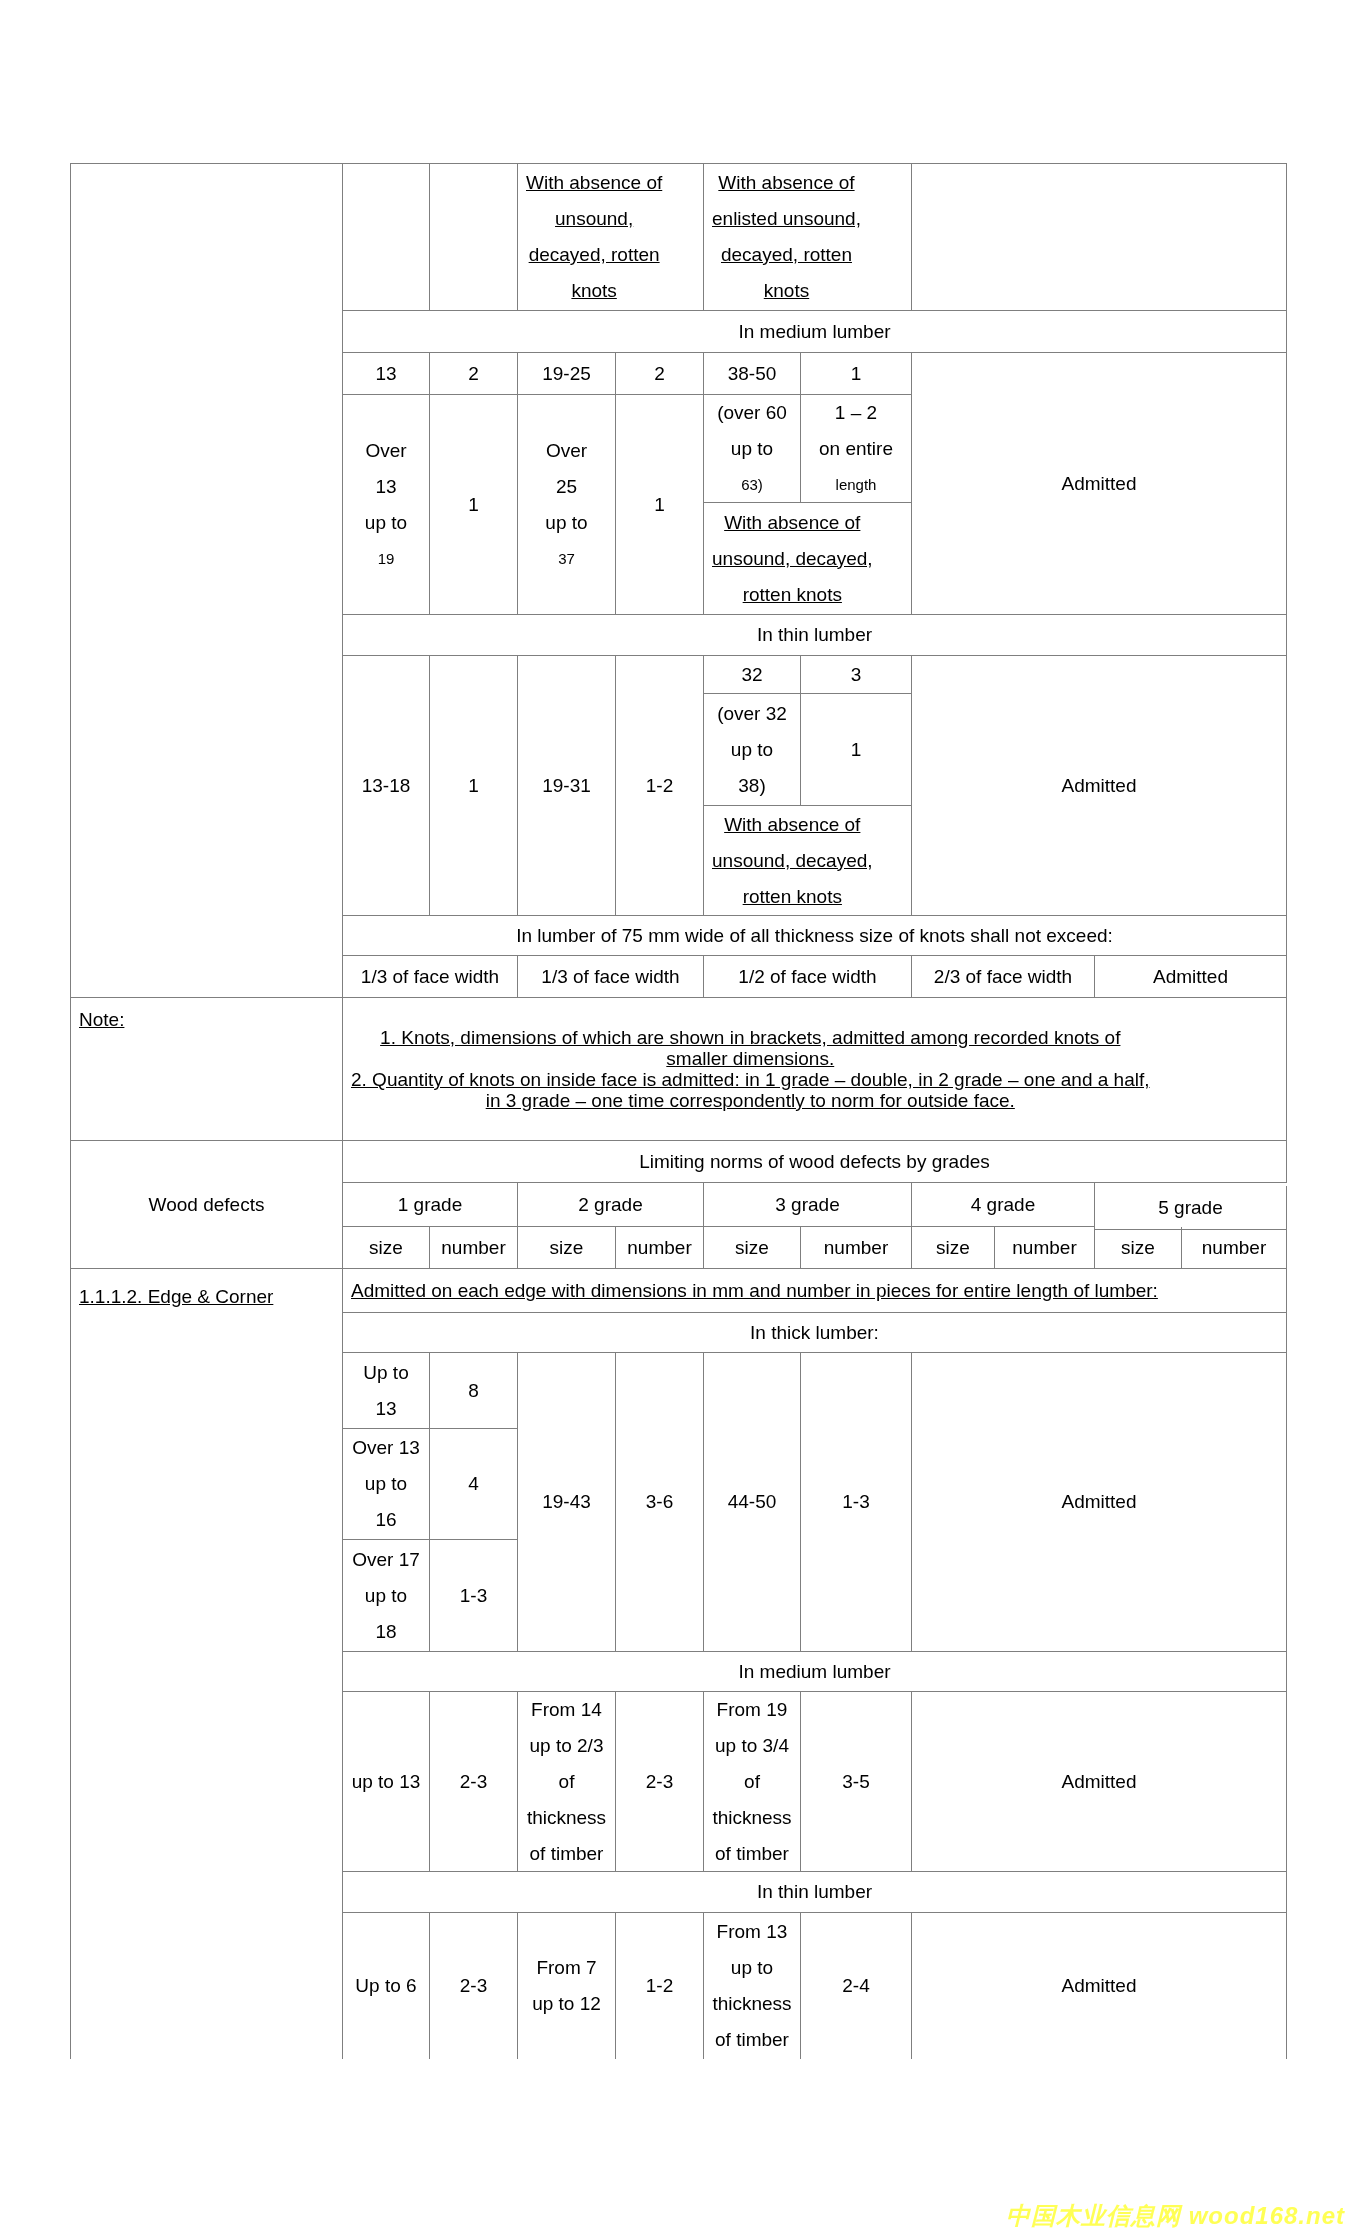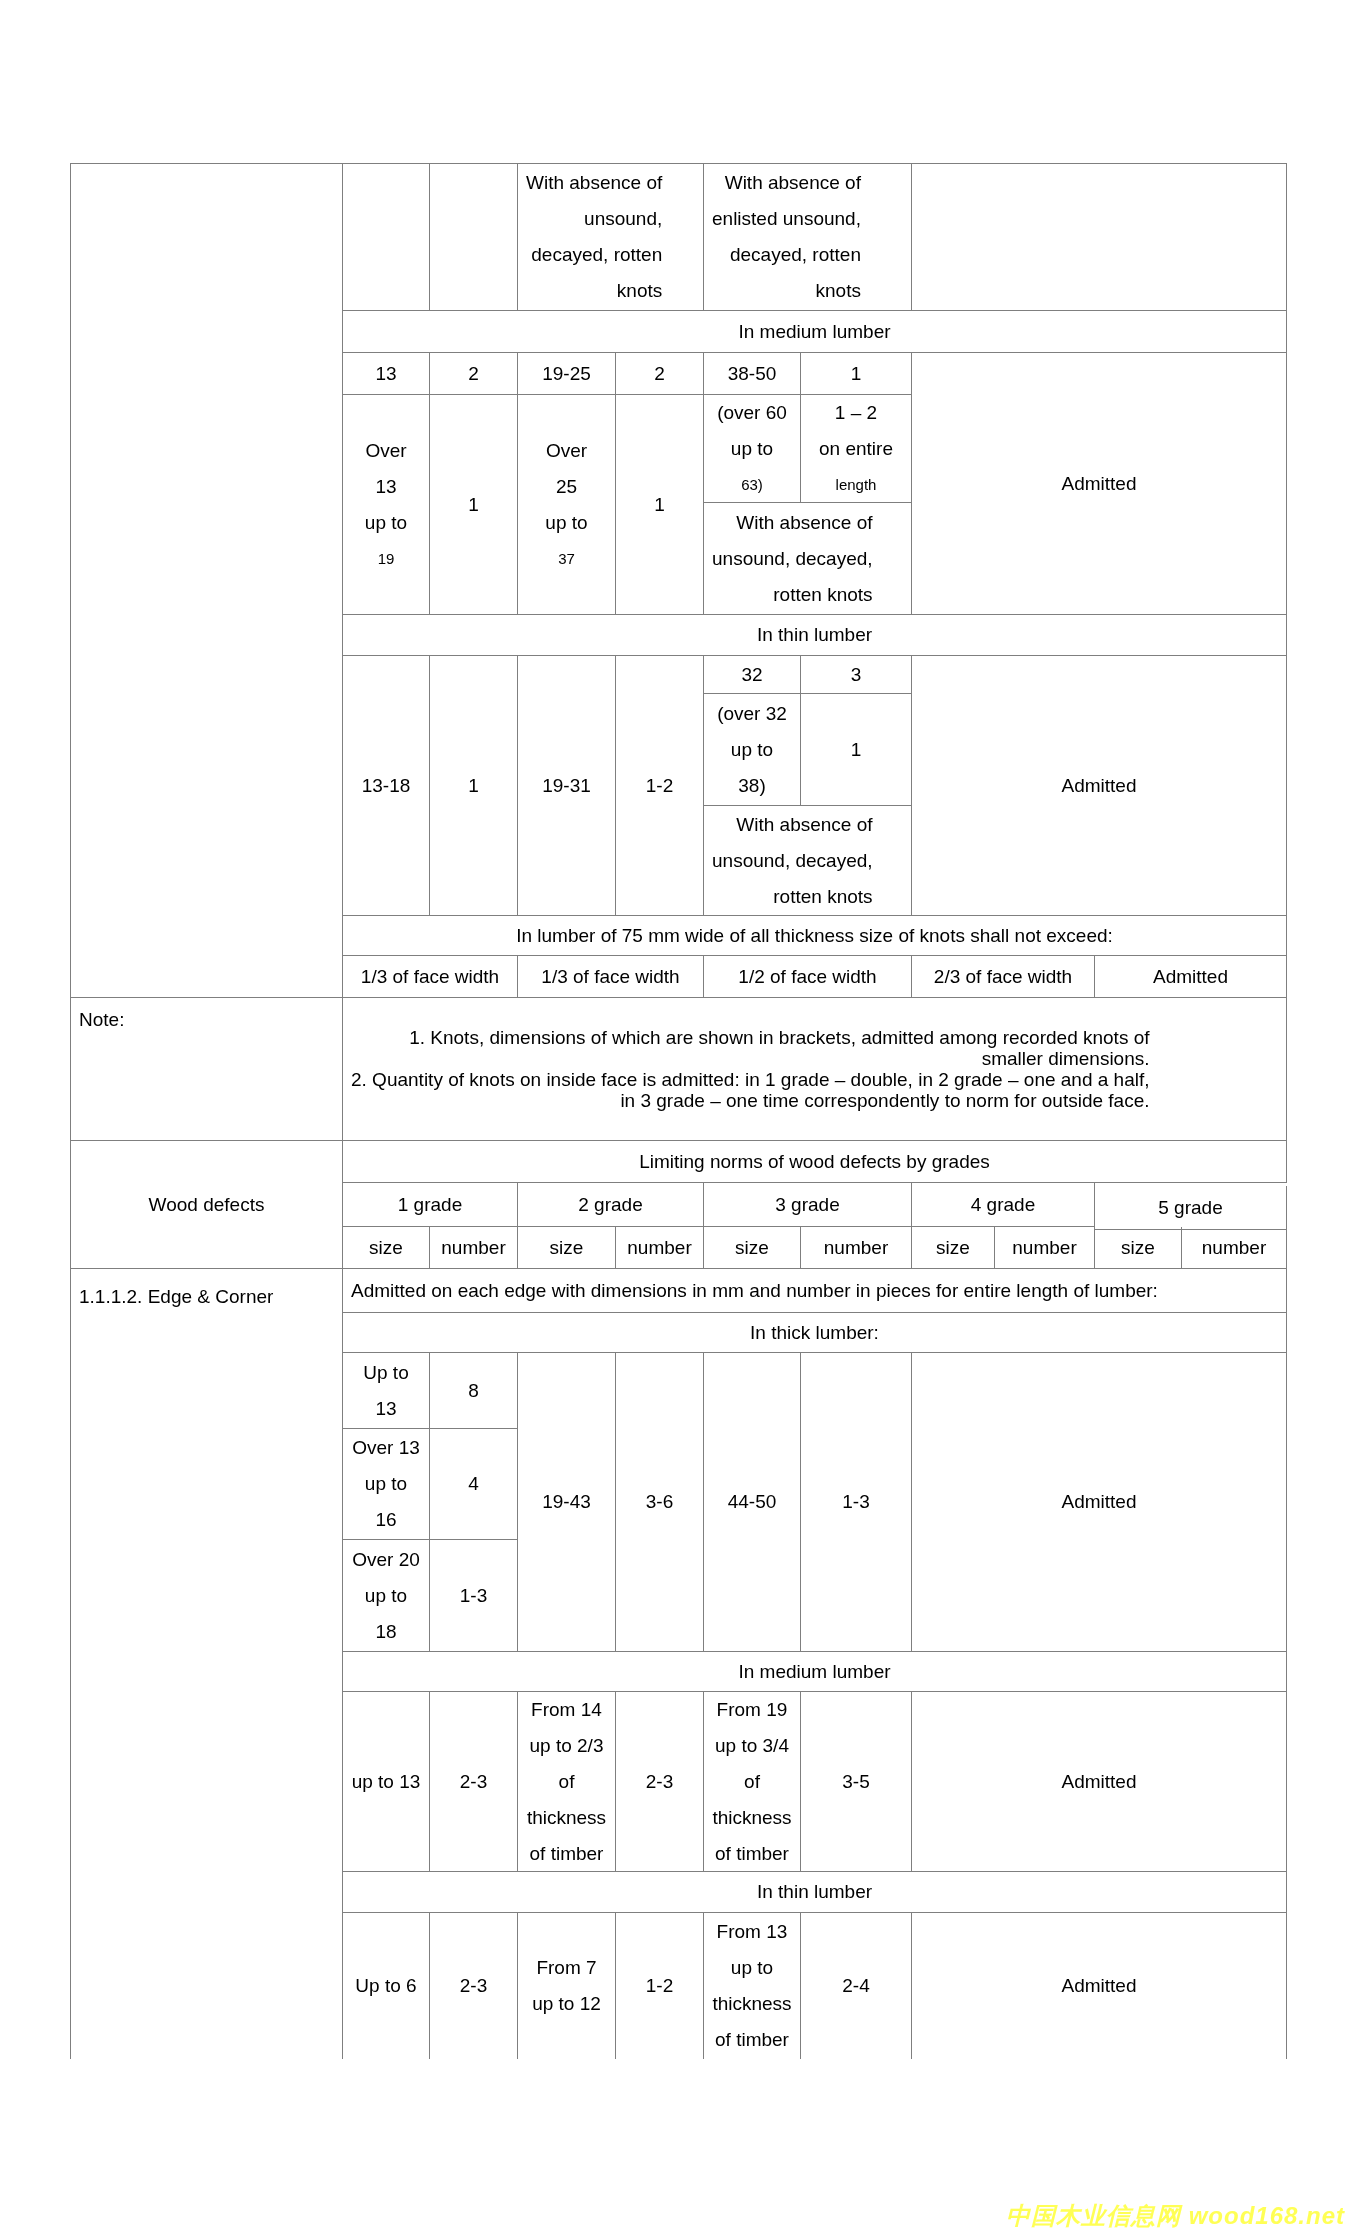--- a/index.html
+++ b/index.html
@@ -4,21 +4,21 @@
 <style>
   html,body{margin:0;padding:0;background:#fff;}
   .page{position:relative;width:1355px;height:2236px;background:#ffffff;
         font-family:"Liberation Sans",sans-serif;color:#000;overflow:hidden;}
   .tbl{position:absolute;left:70px;top:163px;width:1216px;height:1895px;
        border-top:1px solid #7f7f7f;border-left:1px solid #7f7f7f;}
   .c{position:absolute;box-sizing:border-box;
      border-right:1px solid #7f7f7f;border-bottom:1px solid #7f7f7f;
      display:flex;align-items:center;justify-content:center;
      text-align:center;font-size:19px;line-height:36px;white-space:pre-line;}
-  .la{justify-content:flex-start;text-align:right;padding:0 8px;}
+  .la{justify-content:flex-start;text-align:center;padding:0 8px;text-decoration:underline;}
   .top{align-items:flex-start;}
   .nb{border-bottom:none;}
   .note-text{line-height:21px;padding:3px 8px;}
   .pre{display:block;}
   .small{display:block;font-size:15px;}
   .watermark{position:absolute;right:10px;top:2200px;font-size:24px;
              font-weight:bold;letter-spacing:1px;font-style:italic;}
 </style>
 </head>
 <body>
@@ -127,21 +127,21 @@
     <div class="c" style="left:272px;top:1149px;width:944px;height:40px">In thick lumber:</div>
     <div class="c la" style="left:272px;top:1105px;width:944px;height:44px">Admitted on each edge with dimensions in mm and number in pieces for entire length of lumber:</div>
 
     <div class="c" style="left:272px;top:1189px;width:87px;height:76px">Up to
 13</div>
     <div class="c" style="left:359px;top:1189px;width:88px;height:76px">8</div>
     <div class="c" style="left:272px;top:1265px;width:87px;height:111px">Over 13
 up to
 16</div>
     <div class="c" style="left:359px;top:1265px;width:88px;height:111px">4</div>
-    <div class="c" style="left:272px;top:1376px;width:87px;height:112px">Over 20
+    <div class="c" style="left:272px;top:1376px;width:87px;height:112px">Over 17
 up to
 18</div>
     <div class="c" style="left:359px;top:1376px;width:88px;height:112px">1-3</div>
     <div class="c" style="left:447px;top:1189px;width:98px;height:299px">19-43</div>
     <div class="c" style="left:545px;top:1189px;width:88px;height:299px">3-6</div>
     <div class="c" style="left:633px;top:1189px;width:97px;height:299px">44-50</div>
     <div class="c" style="left:730px;top:1189px;width:111px;height:299px">1-3</div>
     <div class="c" style="left:841px;top:1189px;width:375px;height:299px">Admitted</div>
 
     <div class="c" style="left:272px;top:1488px;width:944px;height:40px">In medium lumber</div>

